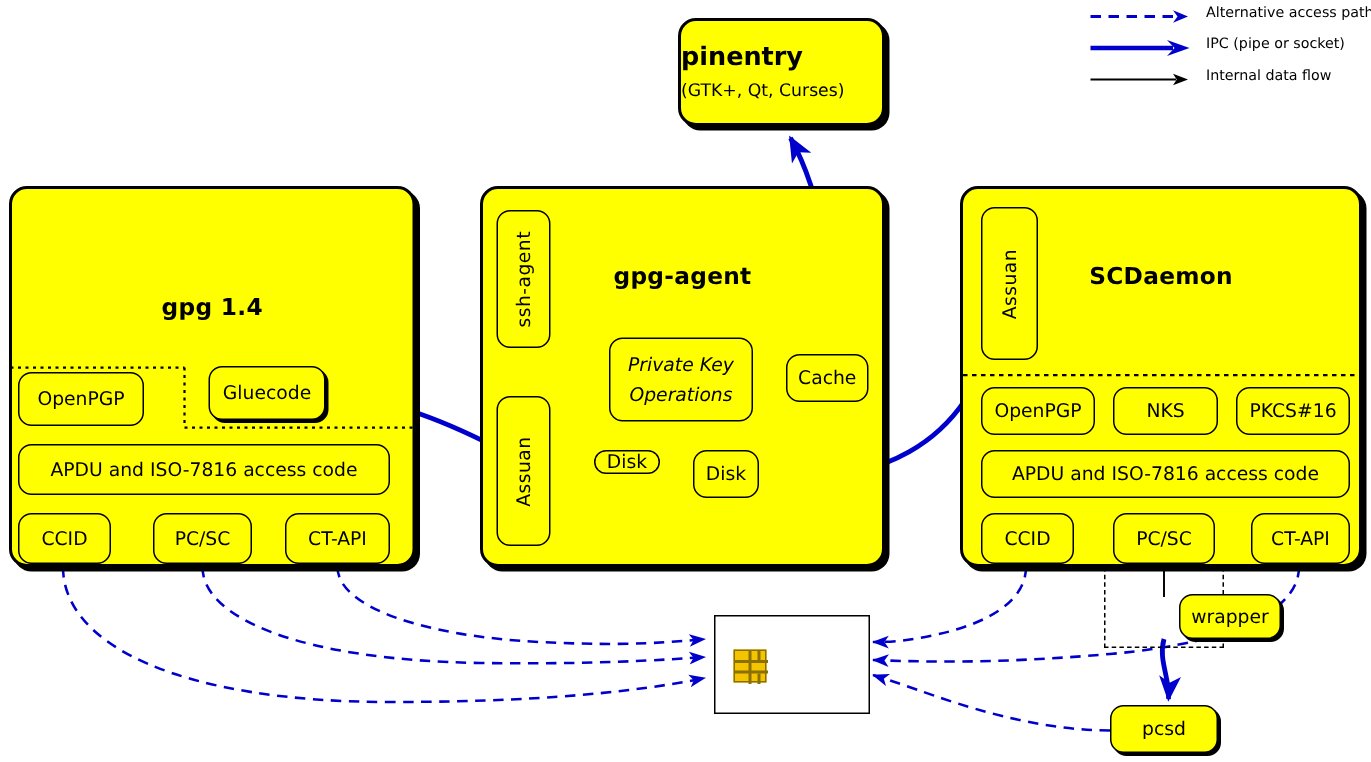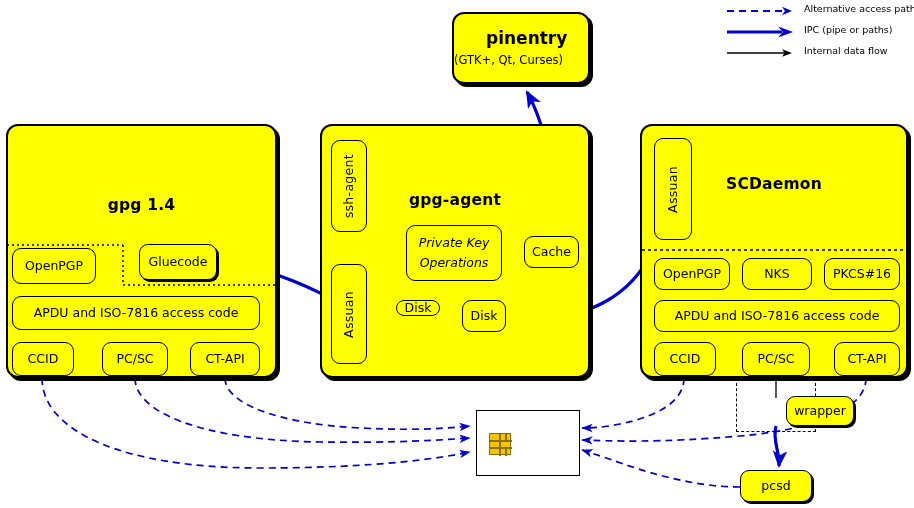--- a/index.html
+++ b/index.html
@@ -58,21 +58,20 @@
   }
   .vtext {
     writing-mode: vertical-rl;
     transform: rotate(180deg);
     font-size: 12.5px;
     letter-spacing: 0.3px;
   }
   .pin-title {
     font-weight: bold;
     font-size: 17px;
-    padding-left: 32px;
   }
   .pin-sub {
     font-size: 11.5px;
   }
 
   
   .dotted-region {
     position: absolute;
     box-sizing: border-box;
     pointer-events: none;
@@ -233,21 +232,21 @@
         <path d="M60,4.8 L70,9 L60,13.2 L63,9 Z" fill="#0000cc"></path>
       </svg>
       <span class="leg-label">Alternative access paths</span>
     </div>
 
     <div class="leg-row" style="top:21px;">
       <svg class="leg-swatch" viewBox="0 0 78 18">
         <path d="M5,9 L60,9" stroke="#0000cc" stroke-width="3" fill="none"></path>
         <path d="M56,3.6 L71,9 L56,14.4 L61,9 Z" fill="#0000cc"></path>
       </svg>
-      <span class="leg-label">IPC (pipe or paths)</span>
+      <span class="leg-label">IPC (pipe or socket)</span>
     </div>
 
     <div class="leg-row" style="top:42px;">
       <svg class="leg-swatch" viewBox="0 0 78 18">
         <path d="M5,9 L62,9" stroke="#000000" stroke-width="1.3" fill="none"></path>
         <path d="M60,5.2 L70,9 L60,12.8 L62.5,9 Z" fill="#000000"></path>
       </svg>
       <span class="leg-label">Internal data flow</span>
     </div>
   </div>
@@ -281,21 +280,21 @@
     <span class="sub">CCID</span>
   </div>
   <div class="node" style="left:102px; top:342px; width:66px; height:34px;">
     <span class="sub">PC/SC</span>
   </div>
   <div class="node" style="left:190px; top:342px; width:70px; height:34px;">
     <span class="sub">CT-API</span>
   </div>
 
   <div class="node big" id="agent-box" style="left:320px; top:124px; width:270px; height:254px;">
-    <div class="big-title" style="margin-top:66px;text-align:right;">gpg-agent</div>
+    <div class="big-title" style="margin-top:50px;text-align:right;">gpg-agent</div>
   </div>
 
   <div class="node" style="left:331px; top:140px; width:36px; height:92px;">
     <span class="vtext">ssh-agent</span>
   </div>
 
   <div class="node" style="left:331px; top:264px; width:36px; height:100px;">
     <span class="vtext">Assuan</span>
   </div>
 

